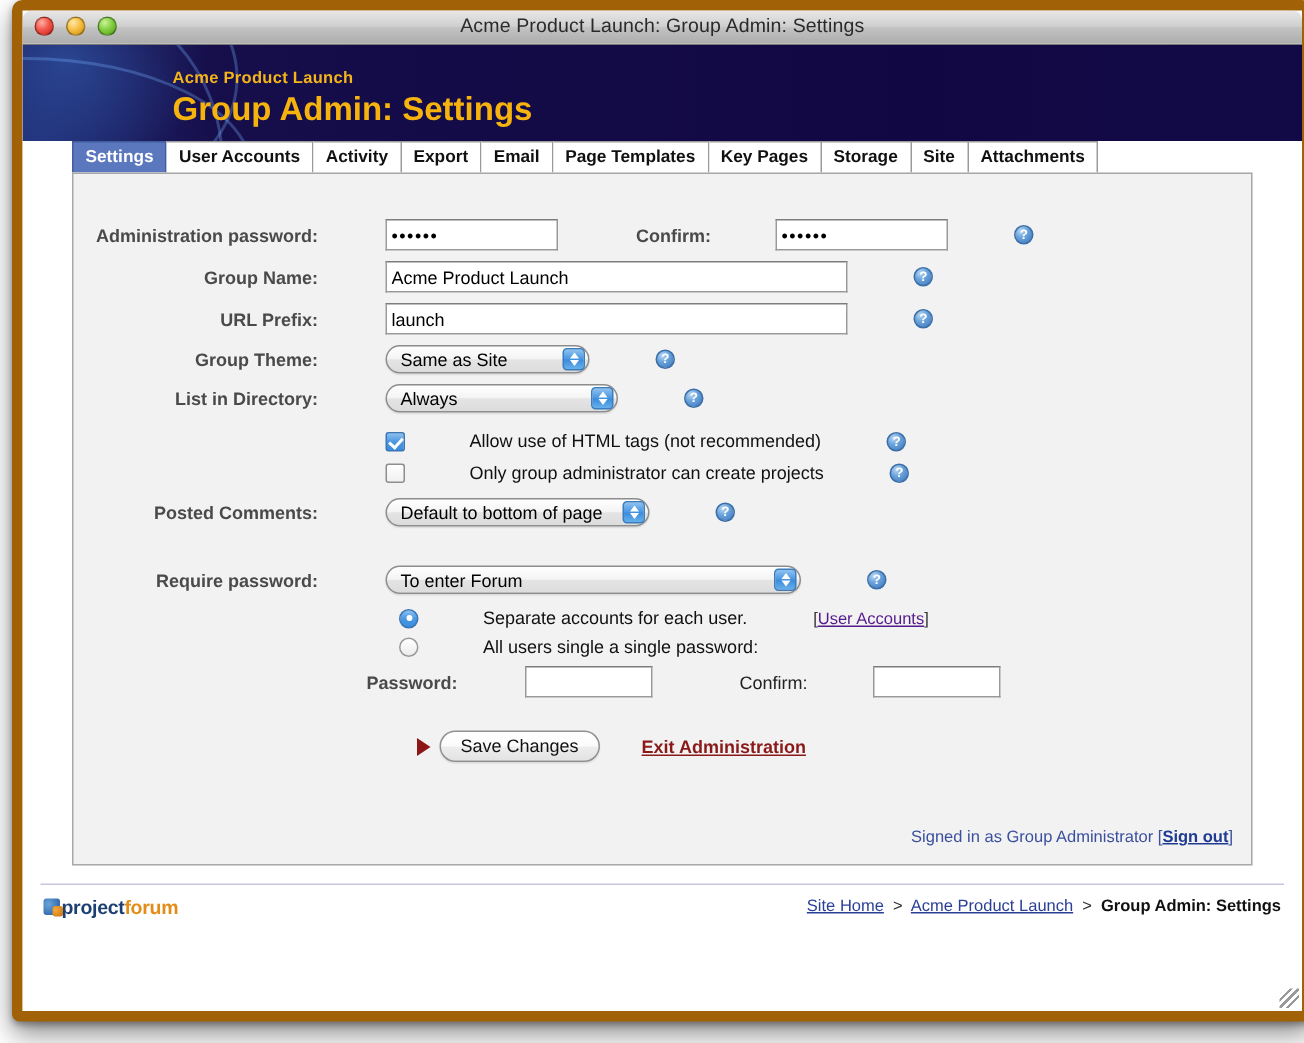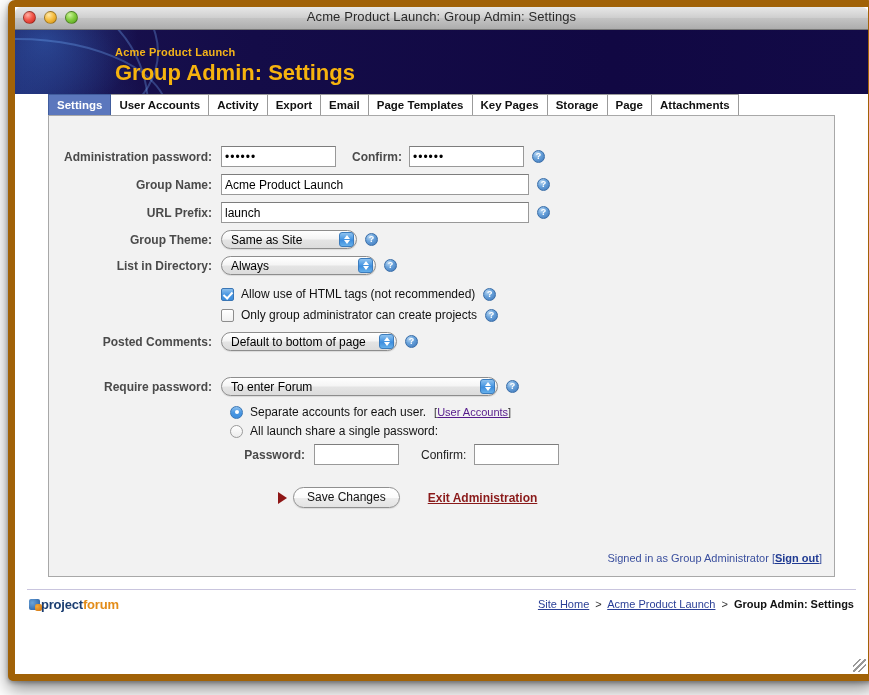--- a/index.html
+++ b/index.html
@@ -163,20 +163,21 @@
 
   .form {
     padding-top: 30px;
     font-size: 12px;
     color: #222;
   }
   .row {
     display: flex;
     align-items: center;
     margin-bottom: 7px;
+    gap: 36px;
   }
   .lbl {
     width: 172px;
     text-align: right;
     padding-right: 9px;
     font-weight: bold;
     color: #4a4a4a;
     font-size: 12px;
     box-sizing: border-box;
   }
@@ -458,21 +459,21 @@
 
     <div class="tabbar">
       <div class="tab active">Settings</div>
       <div class="tab">User Accounts</div>
       <div class="tab">Activity</div>
       <div class="tab">Export</div>
       <div class="tab">Email</div>
       <div class="tab">Page Templates</div>
       <div class="tab">Key Pages</div>
       <div class="tab">Storage</div>
-      <div class="tab">Page</div>
+      <div class="tab">Site</div>
       <div class="tab">Attachments</div>
     </div>
 
     <div class="panel">
       <div class="form">
 
         <div class="row">
           <div class="lbl">Administration password:</div>
           <input class="txt pw" style="width: 107px;" type="text" value="••••••">
           <span class="inline-lbl">Confirm:</span>
@@ -547,21 +548,21 @@
           <span class="rb on"></span>
           <span class="opt-text">Separate accounts for each user.</span>
           <span style="margin-left:8px">
             <span class="brkt">[</span><a class="link-ua" href="#">User Accounts</a><span class="brkt">]</span>
           </span>
         </div>
 
         <div class="row" style="margin-bottom:6px">
           <div class="lbl" style="width:181px"></div>
           <span class="rb"></span>
-          <span class="opt-text">All launch share a single password:</span>
+          <span class="opt-text">All users single a single password:</span>
         </div>
 
         <div class="row">
           <div class="lbl" style="width:265px">Password:</div>
           <input class="txt" style="width: 77px;" type="text" value="">
           <span class="inline-lbl-2">Confirm:</span>
           <input class="txt" style="width: 77px;" type="text" value="">
         </div>
 
         <div class="saverow">

